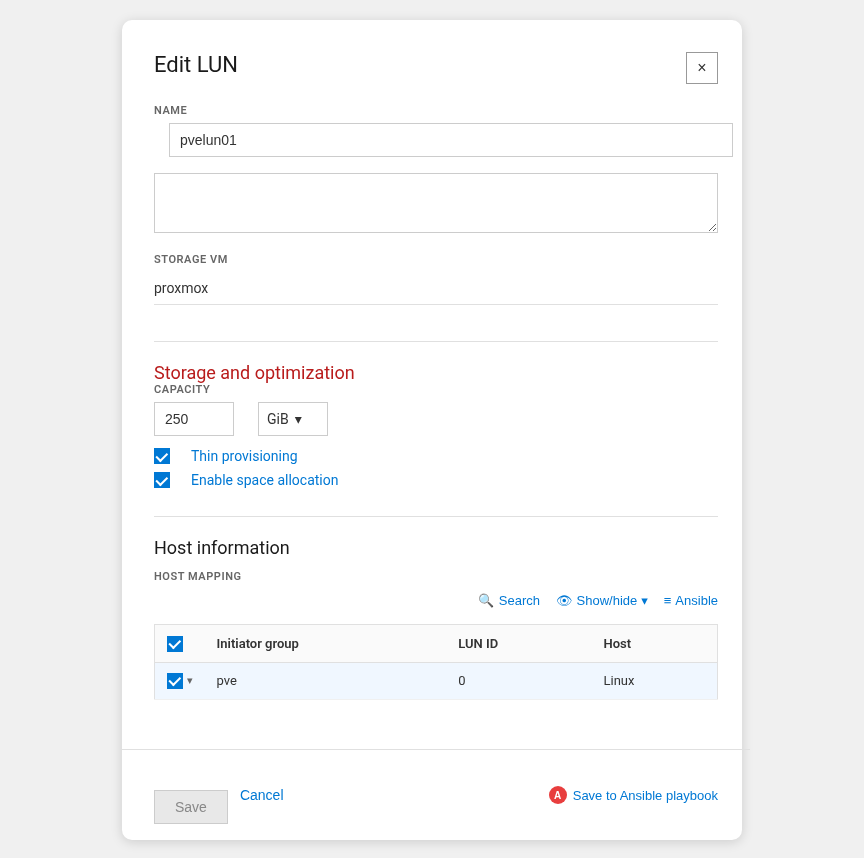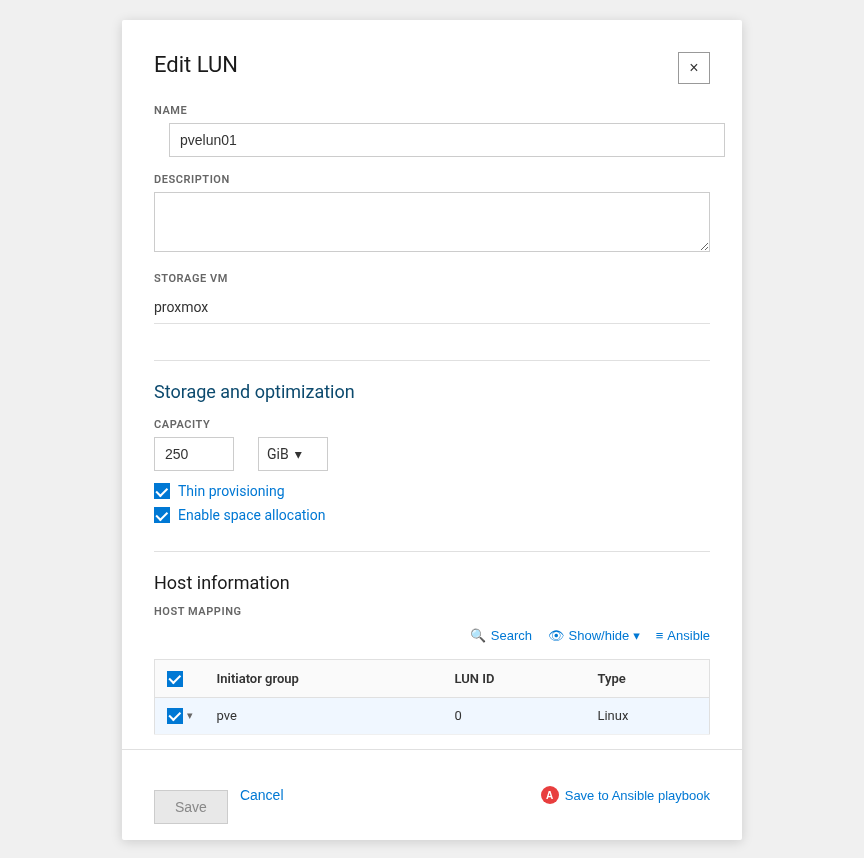--- a/index.html
+++ b/index.html
@@ -9,24 +9,24 @@
       display: flex;
       justify-content: center;
       align-items: flex-start;
       min-height: 858px;
       padding: 20px;
     }
     .modal {
       background: #fff;
       width: 620px;
       min-height: 820px;
-      border-radius: 2px;
+      border-radius: 10px;
       box-shadow: 0 2px 12px rgba(0,0,0,0.15);
       position: relative;
-      padding: 32px 32px 0 32px;
+      padding: 32px 24px 0 32px;
       display: flex;
       flex-direction: column;
     }
     .modal-header {
       display: flex;
       align-items: flex-start;
       justify-content: space-between;
       margin-bottom: 20px;
     }
     .modal-title {
@@ -85,22 +85,21 @@
       border-bottom: 1px solid #e0e0e0;
     }
     .section-divider {
       border: none;
       border-top: 1px solid #e0e0e0;
       margin: 20px 0;
     }
     .section-title {
       font-size: 18px;
       font-weight: 400;
-      color: #0c4a6e;
-      margin-bottom: 16px;
+      color: #b91c1c;
     }
     .capacity-row {
       display: flex;
       align-items: flex-end;
       gap: 24px;
       margin-bottom: 12px;
     }
     .capacity-input {
       width: 80px;
       height: 34px;
@@ -119,21 +118,21 @@
       background: #fff;
       cursor: pointer;
       display: flex;
       align-items: center;
       gap: 6px;
       min-width: 70px;
     }
     .checkbox-row {
       display: flex;
       align-items: center;
-      gap: 8px;
+      gap: 21px;
       margin-bottom: 8px;
     }
     .checkbox-custom {
       width: 16px;
       height: 16px;
       background: #0078d4;
       border: 1px solid #0078d4;
       display: flex;
       align-items: center;
       justify-content: center;
@@ -308,21 +307,20 @@
     <h1 class="modal-title">Edit LUN</h1>
     <button class="close-btn">×</button>
   </div>
 
   <div class="field-group">
     <div class="field-label">NAME</div>
     <input type="text" class="text-input" value="pvelun01" style="">
   </div>
 
   <div class="field-group">
-    <div class="field-label">DESCRIPTION</div>
     <textarea class="textarea-input" style=""></textarea>
   </div>
 
   <div class="field-group">
     <div class="field-label">STORAGE VM</div>
     <div class="storage-vm-value">proxmox</div>
   </div>
 
   <hr class="section-divider">
 
@@ -377,21 +375,21 @@
           <th class="table-checkbox-cell">
             <div class="th-checkbox"></div>
           </th>
           <th>
             <span>Initiator group</span>
           </th>
           <th>
             <span>LUN ID</span>
           </th>
           <th>
-            <span>Type</span>
+            <span>Host</span>
           </th>
         </tr>
       </thead>
       <tbody class="table-body-area">
         <tr class="table-row-selected">
           <td class="table-checkbox-cell">
             <div style="display:flex;align-items:center;gap:4px;">
               <div class="checkbox-custom"></div>
               <span class="expand-arrow">▾</span>
             </div>

